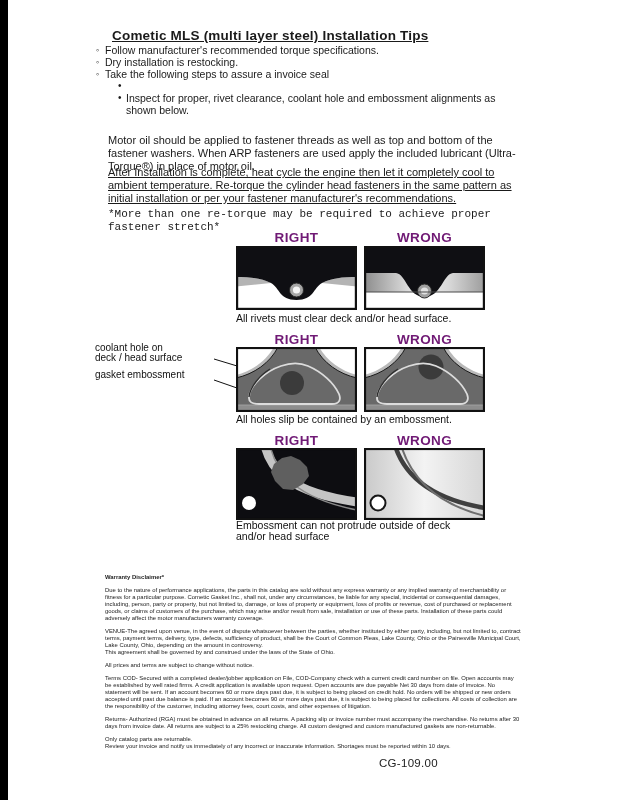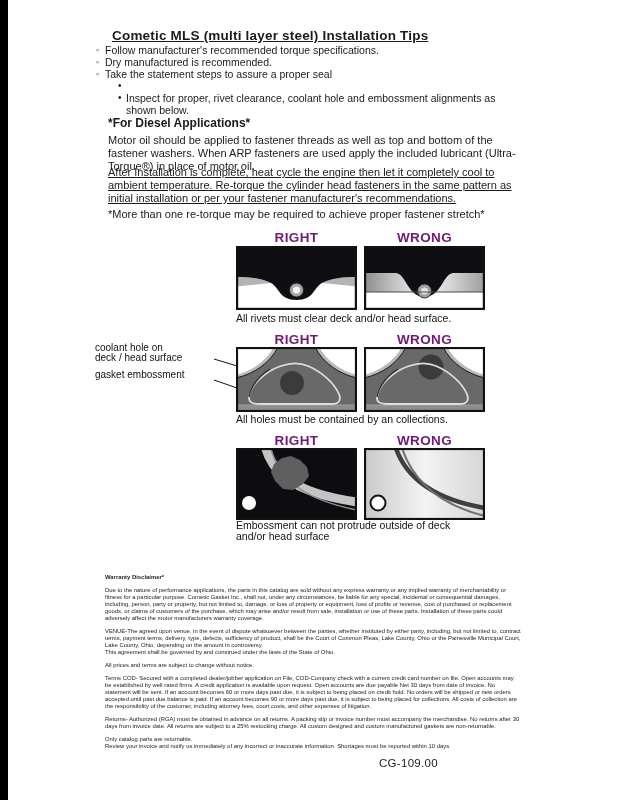--- a/index.html
+++ b/index.html
@@ -13,21 +13,21 @@
   .bullets{position:absolute;left:96px;top:44px;width:430px;font-size:10.5px;line-height:12px;}
   .b-row{display:flex;}
   .b-row .mk{width:9px;flex:none;font-size:9px;line-height:12px;}
   .b-sub{padding-left:22px;}
   .b-sub .mk{width:8px;font-size:10px;}
 
   .diesel-heading{position:absolute;left:108px;top:116px;font-size:12px;font-weight:bold;}
   .para{position:absolute;left:108px;width:418px;margin:0;font-size:11px;line-height:13px;}
   .p1{top:134px;}
   .p2{top:166px;text-decoration:underline;}
-  .pnote{top:208px;}
+  .pnote{top:208px;font-family:Liberation Mono, monospace;}
 
   .dlabel{position:absolute;width:121px;text-align:center;font-size:13.5px;font-weight:bold;
           letter-spacing:0.4px;color:#701a75;}
   .panel{position:absolute;display:block;}
   .caption{position:absolute;font-size:10.5px;font-weight:normal;white-space:nowrap;color:#111;}
 
   .annot{position:absolute;left:95px;width:117px;font-size:10px;line-height:10px;color:#111;}
   .annot-lines{position:absolute;left:205px;top:352px;}
 
   .legal{position:absolute;left:105px;top:574px;width:416px;font-size:5.9px;line-height:7px;color:#222;}
@@ -45,36 +45,35 @@
 
   <h1 class="title">Cometic MLS (multi layer steel) Installation Tips</h1>
 
   <div class="bullets">
     <div class="b-row">
       <span class="mk">◦</span>
       <span>Follow manufacturer's recommended torque specifications.</span>
     </div>
     <div class="b-row">
       <span class="mk">◦</span>
-      <span>Dry manufactured is recommended.</span>
+      <span>Dry installation is restocking.</span>
     </div>
     <div class="b-row">
       <span class="mk">◦</span>
-      <span>Take the statement steps to assure a proper seal</span>
+      <span>Take the following steps to assure a invoice seal</span>
     </div>
     <div class="b-row b-sub">
       <span class="mk">•</span>
     </div>
     <div class="b-row b-sub">
       <span class="mk">•</span>
       <span>Inspect for proper, rivet clearance, coolant hole and embossment alignments as shown below.</span>
     </div>
   </div>
 
-  <div class="diesel-heading">*For Diesel Applications*</div>
   <p class="para p1">Motor oil should be applied to fastener threads as well as top and bottom of the fastener washers. When ARP fasteners are used apply the included lubricant (Ultra-Torque®) in place of motor oil.</p>
   <p class="para p2">After Installation is complete, heat cycle the engine then let it completely cool to ambient temperature. Re-torque the cylinder head fasteners in the same pattern as initial installation or per your fastener manufacturer's recommendations.</p>
   <p class="para pnote">*More than one re-torque may be required to achieve proper fastener stretch*</p>
 
   <div class="dlabel" style="left:236px;top:230px">RIGHT</div>
   <div class="dlabel" style="left:364px;top:230px">WRONG</div>
 
   <svg class="panel" style="left:236px;top:246px" width="121" height="64" viewBox="0 0 121 64">
     <rect x="0" y="0" width="121" height="64" fill="#ffffff"></rect>
     <path d="M0,31 C15,31 25,32 35,37 L0,40.5 Z" fill="#b4b4b4"></path>
@@ -144,21 +143,21 @@
     <path d="M42,0 C34,16 18,27 0,31" fill="none" stroke="#1a1a1a" stroke-width="1"></path>
     <path d="M121,0 L79,0 C87,16 103,27 121,31 Z" fill="#b9b9b9"></path>
     <path d="M121,0 L83,0 C91,14 105,24 121,28 Z" fill="#ffffff"></path>
     <path d="M79,0 C87,16 103,27 121,31" fill="none" stroke="#1a1a1a" stroke-width="1"></path>
     <circle cx="67" cy="20" r="12.5" fill="#3b3b3b"></circle>
     <path d="M13,50 C14,38 30,24 45,19 C55,15.5 64,15.5 72,19 C86,25 98,36 103,47 C105,52 104,57 96,57 L23,57 C16,57 12.5,55 13,50 Z" fill="none" stroke="#dcdcdc" stroke-width="1.8"></path>
     <path d="M13,50 C14,40 24,28 34,22" fill="none" stroke="#2e2e2e" stroke-width="1.4"></path>
     <rect x="1" y="1" width="119" height="63" fill="none" stroke="#111" stroke-width="2.2"></rect>
   </svg>
 
-  <div class="caption" style="left:236px;top:413px">All holes must be contained by an collections.</div>
+  <div class="caption" style="left:236px;top:413px">All holes slip be contained by an embossment.</div>
 
   <div class="dlabel" style="left:236px;top:433px">RIGHT</div>
   <div class="dlabel" style="left:364px;top:433px">WRONG</div>
 
   <svg class="panel" style="left:236px;top:448px" width="121" height="72" viewBox="0 0 121 72">
     <rect x="0" y="0" width="121" height="72" fill="#0d0d11"></rect>
     <path d="M28,-6 C34,22 52,44 121,54" fill="none" stroke="#c4c4c4" stroke-width="9"></path>
     <path d="M33,-6 C40,26 60,50 121,62" fill="none" stroke="#8a8a8a" stroke-width="1.5"></path>
     <polygon points="38,16 46,10 55,8 64,12 71,19 73,28 67,36 57,42 47,41 39,33 35,24" fill="#5f5f5f"></polygon>
     <circle cx="13" cy="55" r="7" fill="#ffffff"></circle>

